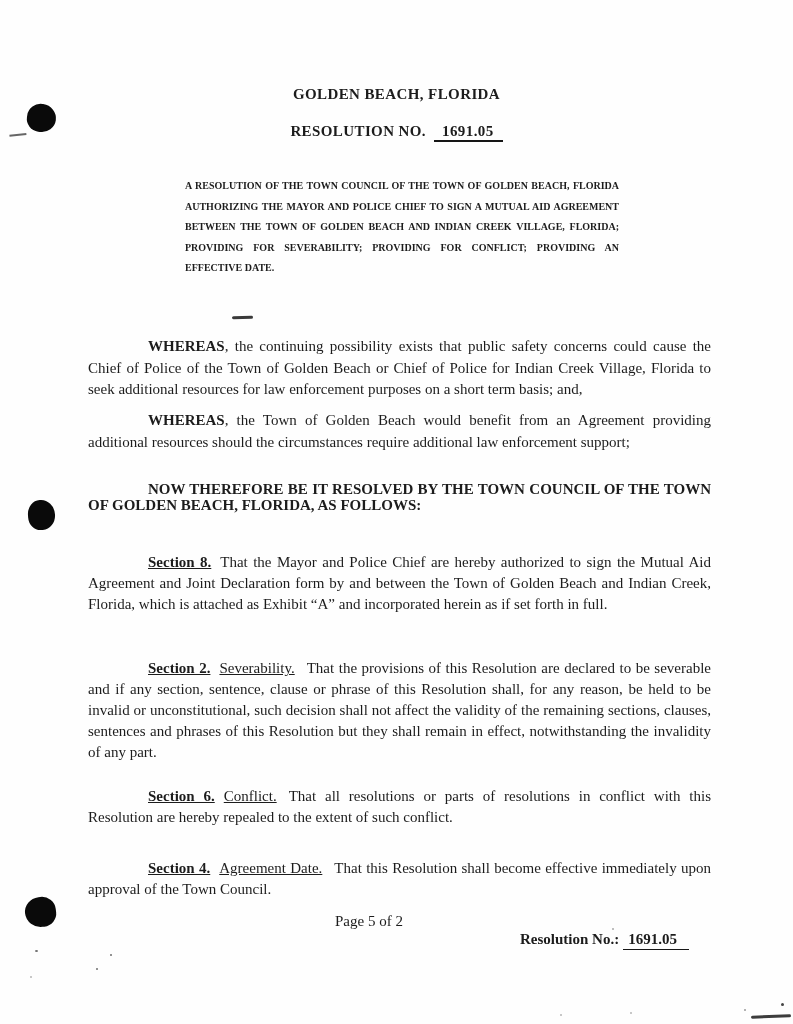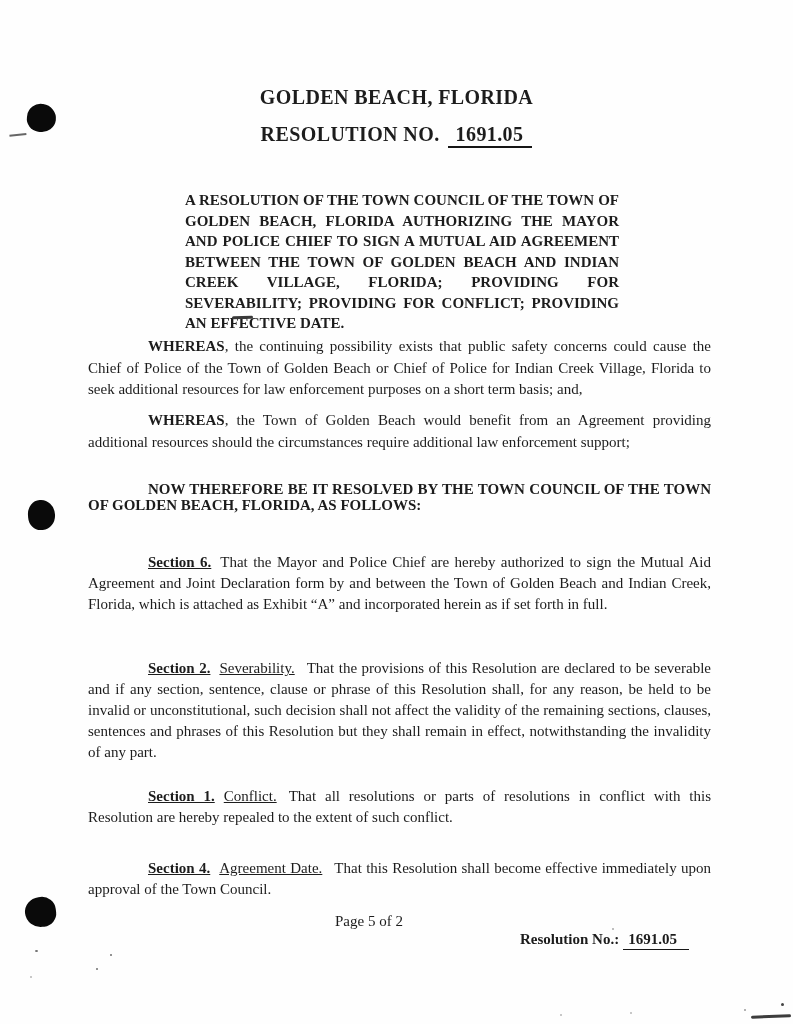--- a/index.html
+++ b/index.html
@@ -9,27 +9,27 @@
   }
   
   .blob { position:absolute; background:#0a0a0a; border-radius:48% 52% 50% 46%; }
   .blob-1 { left:27px; top:104px; width:29px; height:28px; transform:rotate(8deg); }
   .blob-1::after { content:""; position:absolute; left:-15px; bottom:-7px; width:17px; height:2px;
     background:#333; transform:rotate(-14deg); opacity:.75; }
   .blob-2 { left:28px; top:500px; width:27px; height:30px; transform:rotate(-4deg); }
   .blob-3 { left:25px; top:897px; width:31px; height:30px; border-radius:52% 48% 46% 54%; transform:rotate(-7deg); }
 
   .center-line { position:absolute; left:0; width:100%; text-align:center;
-    font-weight:bold; font-size:20px; letter-spacing:.4px; }
+    font-weight:bold; font-size:15px; letter-spacing:.4px; }
   .hdr-1 { top:86px; }
   .hdr-2 { top:123px; }
   .num-underline { border-bottom:2px solid #161616; padding:0 9px 1px 8px; margin-left:8px; }
 
-  .titleblock { position:absolute; left:185px; top:190px; width:434px;
-    font-weight:bold; font-size:15px; line-height:20.5px; text-align:justify; }
+  .titleblock { position:absolute; left:185px; top:176px; width:434px;
+    font-weight:bold; font-size:10px; line-height:20.5px; text-align:justify; }
   .title-dash { position:absolute; left:232px; top:316px; width:21px; height:3px;
     background:#3a3a3a; border-radius:2px; transform:rotate(-1deg); }
 
   .para { position:absolute; left:88px; width:623px; font-size:15px;
     line-height:21.5px; text-align:justify; text-indent:60px; }
   .p-whereas-1 { top:336px; }
   .p-whereas-2 { top:410px; }
   .p-resolved  { top:481px; font-weight:bold; line-height:16px; }
   .p-sec-1 { top:552px; line-height:21px; }
   .p-sec-2 { top:658px; line-height:21px; }
@@ -83,29 +83,29 @@
     <span class="lead-bold">WHEREAS</span><span>, the Town of Golden Beach would benefit from an Agreement providing additional resources should the circumstances require additional law enforcement support;</span>
   </div>
 
   <div class="para p-whereas-1">
     <span class="lead-bold">WHEREAS</span><span>, the continuing possibility exists that public safety concerns could cause the Chief of Police of the Town of Golden Beach or Chief of Police for Indian Creek Village, Florida to seek additional resources for law enforcement purposes on a short term basis; and,</span>
   </div>
 
   <div class="para p-resolved">NOW THEREFORE BE IT RESOLVED BY THE TOWN COUNCIL OF THE TOWN OF GOLDEN BEACH, FLORIDA, AS FOLLOWS:</div>
 
   <div class="para p-sec-1">
-    <span class="sec-num">Section 6.</span><span>That the Mayor and Police Chief are hereby authorized to sign the Mutual Aid Agreement and Joint Declaration form by and between the Town of Golden Beach and Indian Creek, Florida, which is attached as Exhibit “A” and incorporated herein as if set forth in full.</span>
+    <span class="sec-num">Section 8.</span><span>That the Mayor and Police Chief are hereby authorized to sign the Mutual Aid Agreement and Joint Declaration form by and between the Town of Golden Beach and Indian Creek, Florida, which is attached as Exhibit “A” and incorporated herein as if set forth in full.</span>
   </div>
 
   <div class="para p-sec-2">
     <span class="sec-num">Section 2.</span><span class="sec-sub">Severability.</span><span>That the provisions of this Resolution are declared to be severable and if any section, sentence, clause or phrase of this Resolution shall, for any reason, be held to be invalid or unconstitutional, such decision shall not affect the validity of the remaining sections, clauses, sentences and phrases of this Resolution but they shall remain in effect, notwithstanding the invalidity of any part.</span>
   </div>
 
   <div class="para p-sec-3">
-    <span class="sec-num">Section 1.</span><span class="sec-sub">Conflict.</span><span>That all resolutions or parts of resolutions in conflict with this Resolution are hereby repealed to the extent of such conflict.</span>
+    <span class="sec-num">Section 6.</span><span class="sec-sub">Conflict.</span><span>That all resolutions or parts of resolutions in conflict with this Resolution are hereby repealed to the extent of such conflict.</span>
   </div>
 
   <div class="para p-sec-4">
     <span class="sec-num">Section 4.</span><span class="sec-sub">Agreement Date.</span><span>That this Resolution shall become effective immediately upon approval of the Town Council.</span>
   </div>
 
   <div class="footer">
     <span class="footer-page">Page 5 of 2</span>
     <span class="footer-res">
       <span>Resolution No.:</span><span class="footer-num">1691.05</span>

